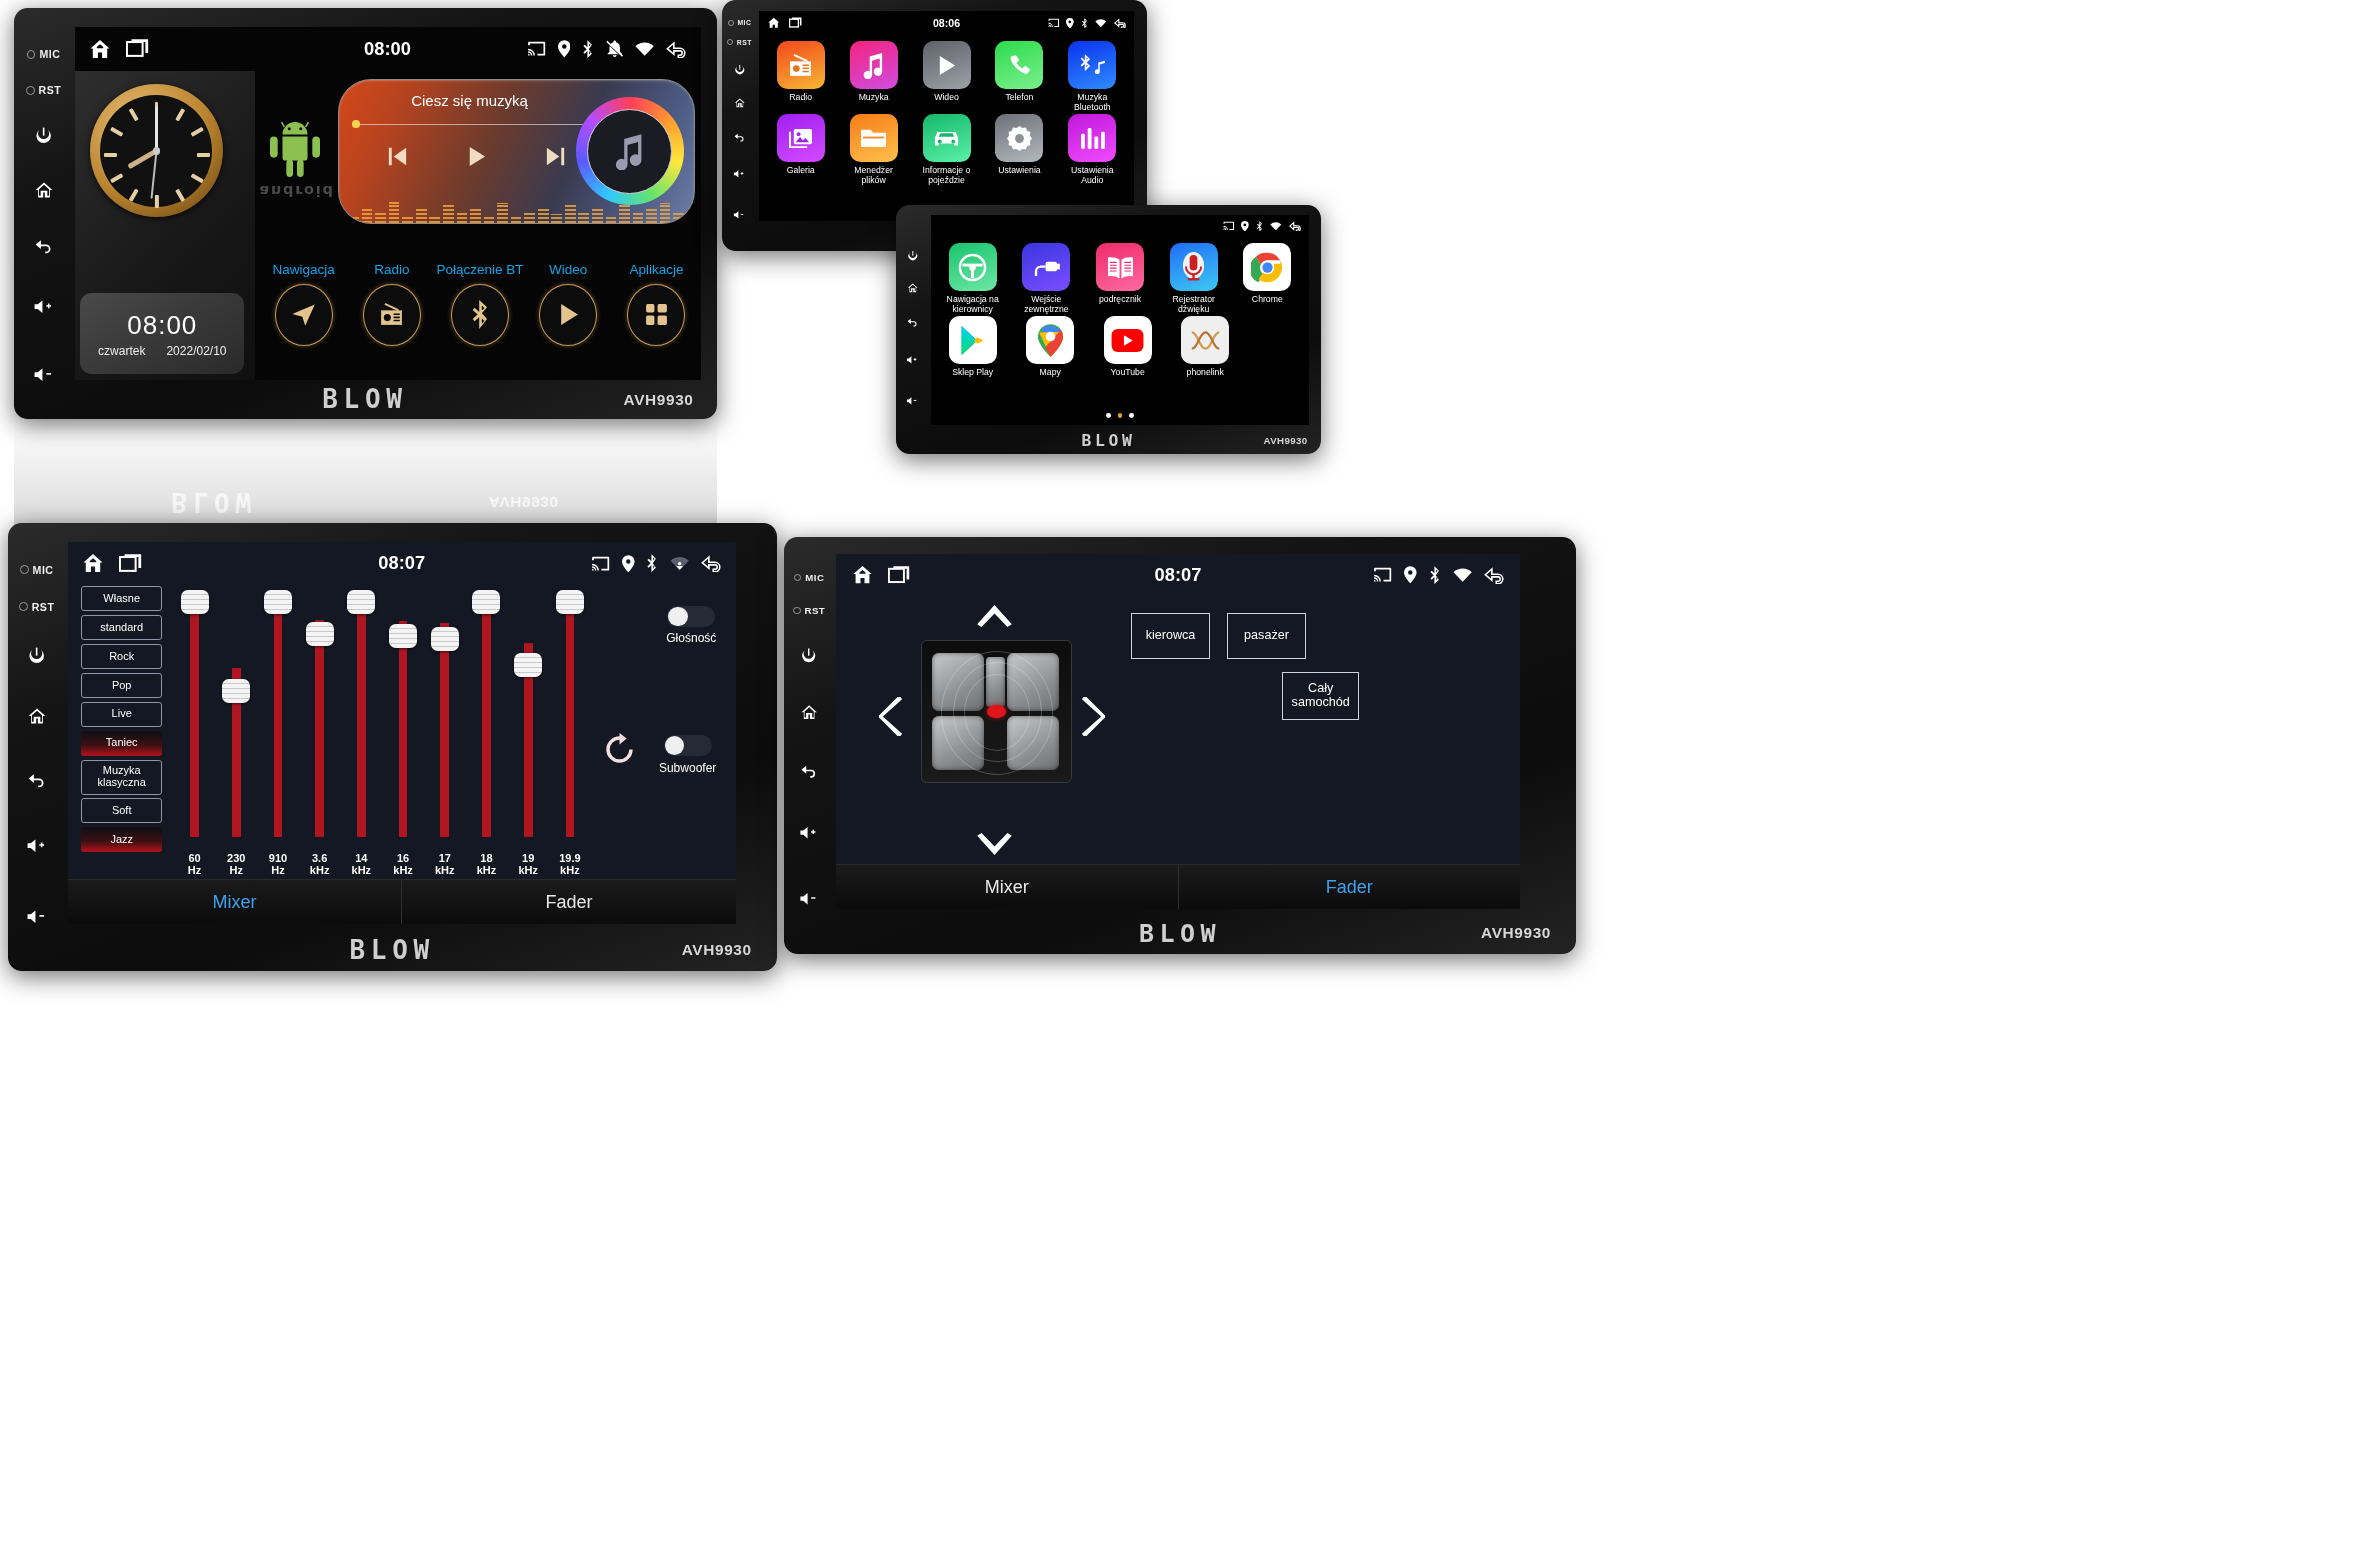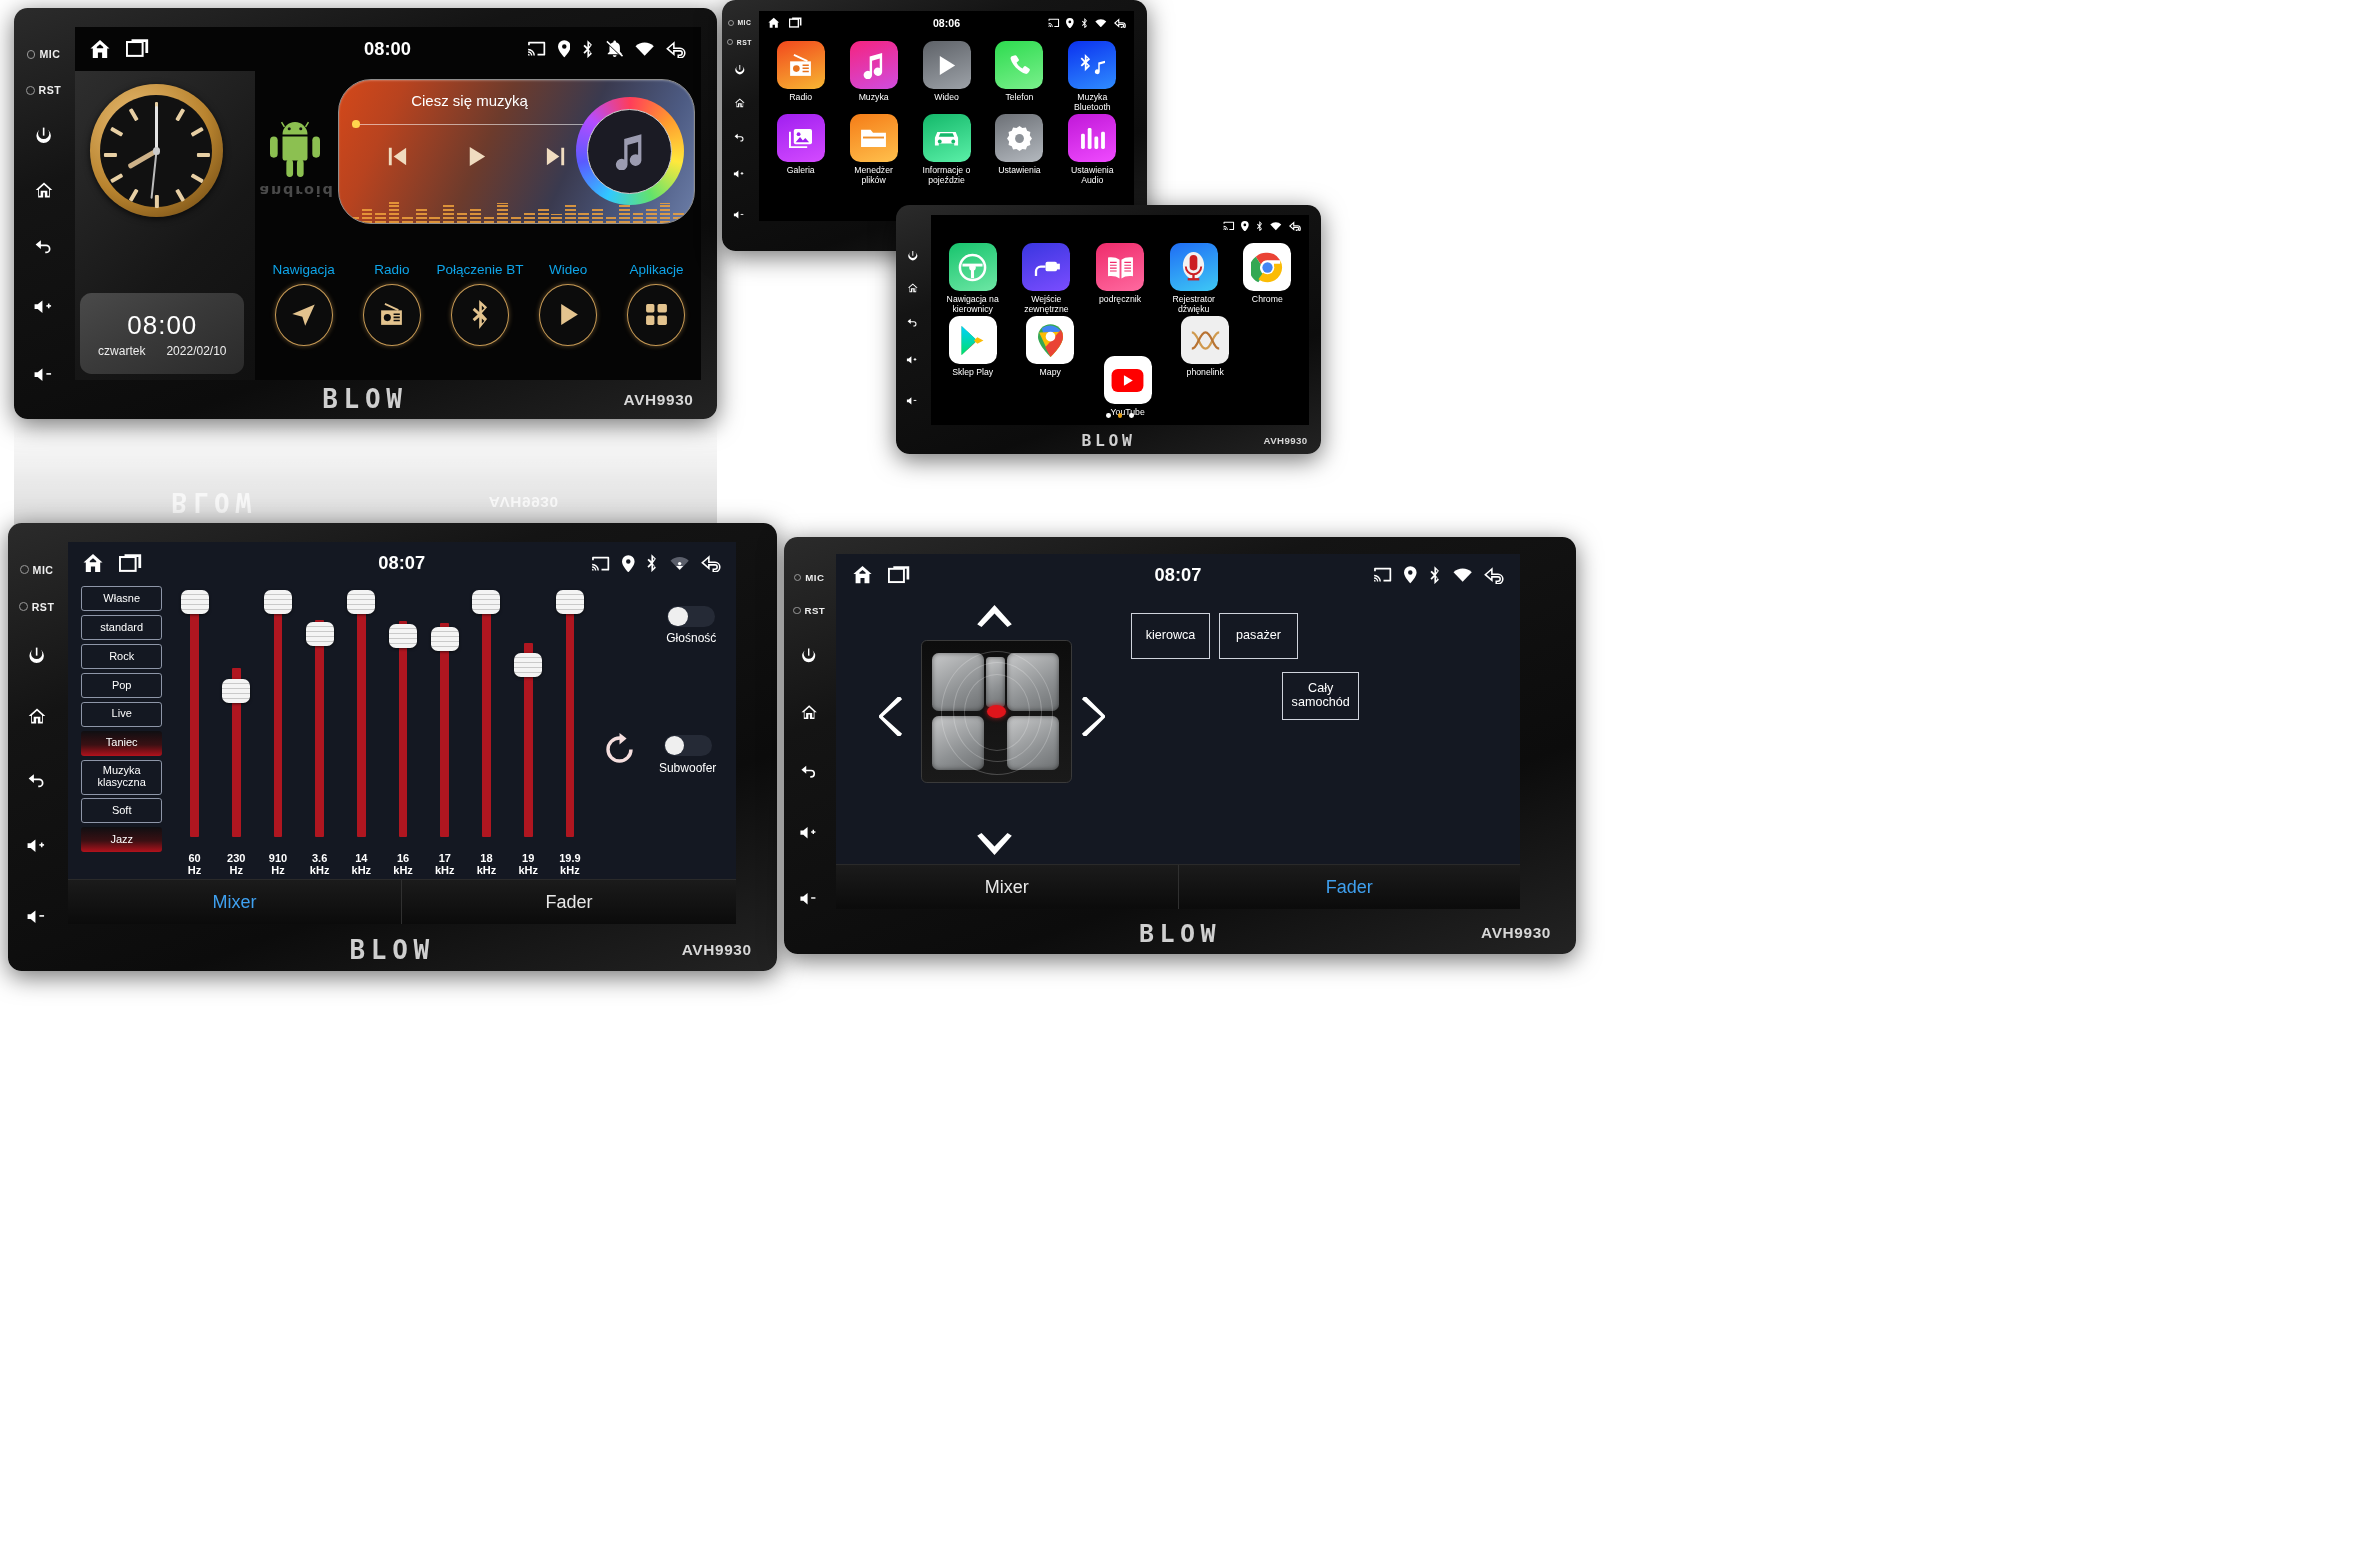--- a/index.html
+++ b/index.html
@@ -133,21 +133,21 @@
   .car-pad{position:absolute;left:39px;top:3.9px;width:241px;bottom:3.9px;}
   .car-img{position:absolute;left:46px;top:41px;width:149px;height:141px;border-radius:5.8px;
       background:linear-gradient(180deg,#0d0d0d,#1a1a1a);border:1px solid #3a3a3a;overflow:hidden;}
   .seat{position:absolute;border-radius:6.8px;background:linear-gradient(150deg,#c9cacb,#8e9193 60%,#6d7072);
       box-shadow:inset 0 0 4.8px rgba(0,0,0,.5);}
   .wave{position:absolute;border:1px solid rgba(255,255,255,.22);border-radius:50%;}
   .car-dot{position:absolute;left:50%;top:50%;width:19.3px;height:13.5px;margin:-6.8px 0 0 -9.7px;border-radius:50%;
       background:#e0151b;box-shadow:0 0 5.8px rgba(224,21,27,.8);}
   .arrow{position:absolute;color:#fff;}
   .zones{position:absolute;left:295px;top:17.4px;right:9.7px;}
-  .zrow{display:flex;gap:9px;margin-bottom:13.5px;}
+  .zrow{display:flex;gap:17px;margin-bottom:13.5px;}
   .zone{width:79px;height:46px;border:1px solid #cfd3dc;color:#fff;font-size:12.6px;display:flex;
       align-items:center;justify-content:center;text-align:center;line-height:1.1;box-sizing:border-box;}
   .zone.wide{width:77px;height:48px;margin:0 auto;}
 </style>
 </head>
 <body>
 
 <div class="device" id="dev1">
 
   <div class="bezel-row" style="width:60px;padding-top:29px;gap:0;">
@@ -843,21 +843,21 @@
               <path d="M13 0a13 13 0 0 1 13 13c0 9-13 21-13 21S0 22 0 13A13 13 0 0 1 13 0z" fill="#34a853"></path>
               <path d="M4 4.5A13 13 0 0 1 23.8 8L9 20 4 4.5z" fill="#4285f4"></path>
               <path d="M1.2 8.6L13 34S26 22 26 13a13 13 0 0 0-1-5z" fill="#fbbc05"></path>
               <path d="M13 34S26 22 26 13a12.9 12.9 0 0 0-2.2-7.3L7.5 24z" fill="#ea4335"></path>
               <circle cx="13" cy="13" r="5" fill="#fff"></circle>
             </svg>
               </span>
           </div>
           <div class="app-label">Mapy</div>
         </div>
-        <div class="app" style="margin-right:13.5px;margin-top:40px;">
+        <div class="app" style="margin-right:13.5px;">
           <div class="app-tile" style="background:#fff">
             <span class="ic">
                 <svg width="33" height="23" viewBox="0 0 36 26">
                   <rect x="0" y="0" width="36" height="26" rx="7" fill="#ff0000"></rect>
                   <path d="M14 7l10 6-10 6z" fill="#fff"></path>
                 </svg>
               </span>
           </div>
           <div class="app-label">YouTube</div>
         </div>

